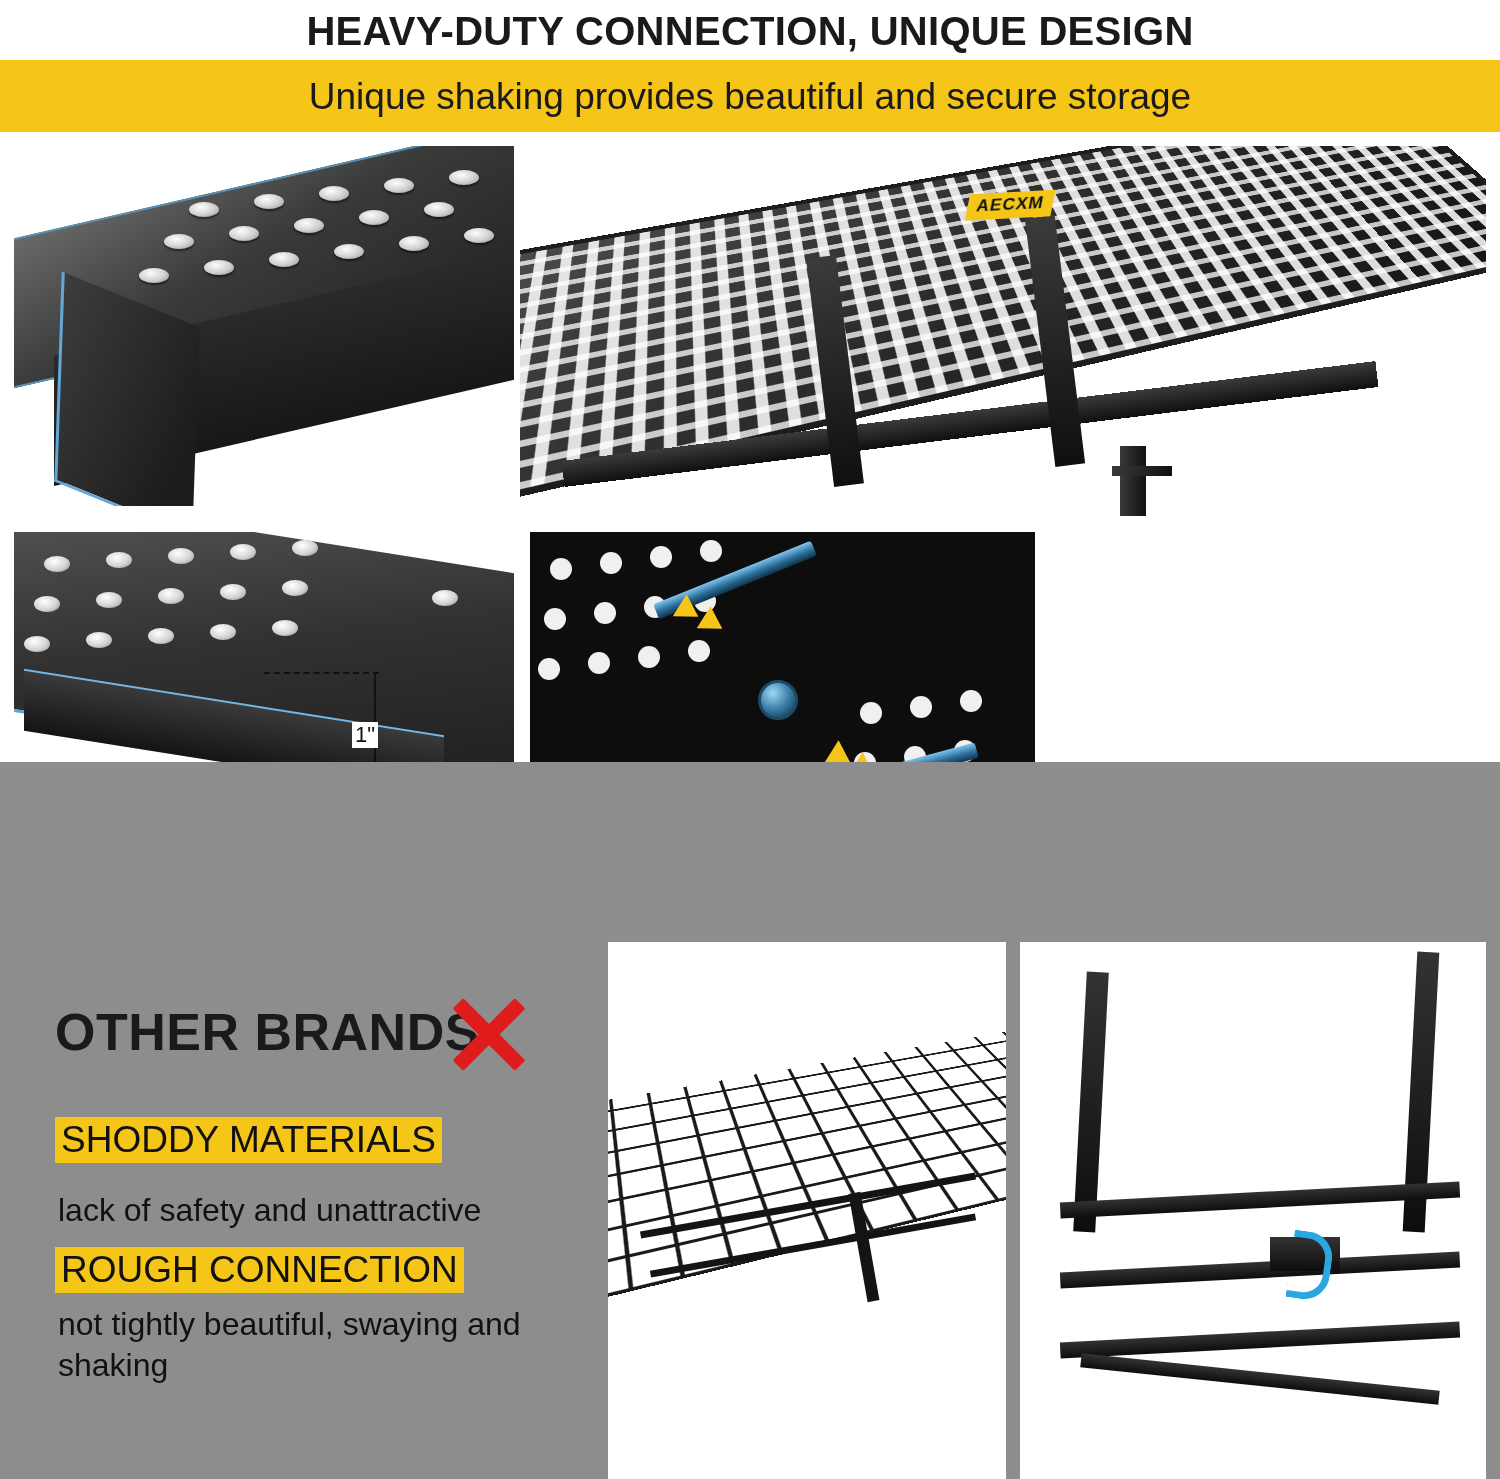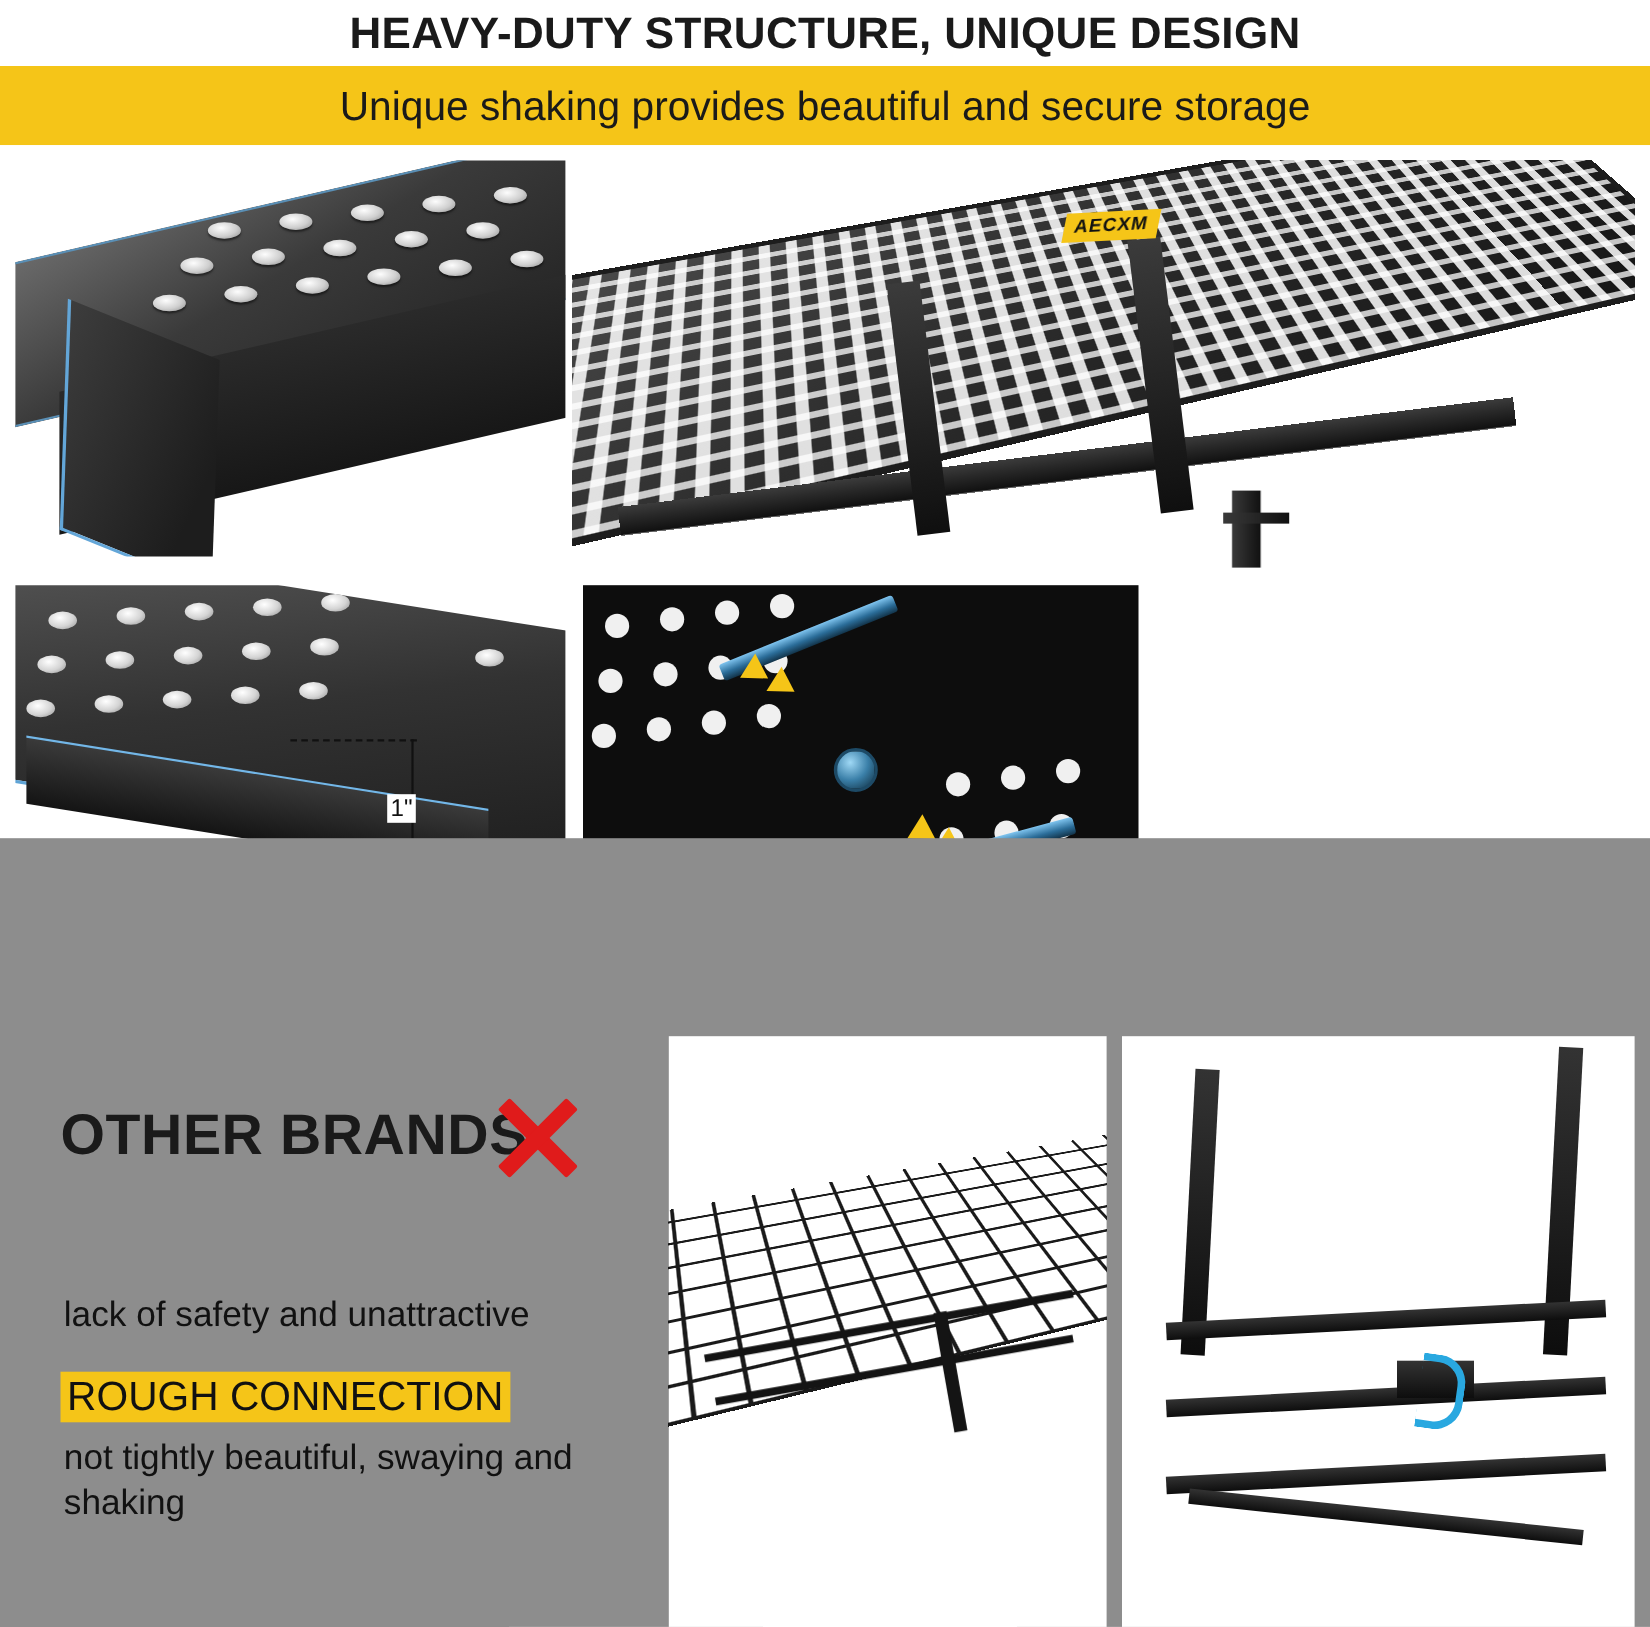--- a/index.html
+++ b/index.html
@@ -373,21 +373,21 @@
     border: 7px solid #29a8e0;
     border-left: none;
     border-radius: 0 26px 26px 0;
     transform: rotate(8deg);
   }
 </style>
 </head>
 <body>
 
 <div class="header">
-  <div class="header-title">HEAVY-DUTY STRUCTURE, UNIQUE DESIGN</div>
+  <div class="header-title">HEAVY-DUTY CONNECTION, UNIQUE DESIGN</div>
   <div class="header-sub-band">
     <div class="header-sub">Unique shaking provides beautiful and secure storage</div>
   </div>
 </div>
 
 <div class="top-section">
 
   <div class="panel-a">
     <div class="sheet-top"></div>
     <div class="sheet-front"></div>
@@ -493,21 +493,22 @@
 </div>
 
 <div class="bottom-section">
 
   <div class="other-title">OTHER BRANDS</div>
   <div class="x-mark">
     <span></span>
       <span></span>
   </div>
 
-  <div class="sub" style="left:58px;top:412px;">lack of safety and unattractive</div>
+  <div class="hl" style="left:55px;top:355px;">SHODDY MATERIALS</div>
+  <div class="sub" style="left:58px;top:428px;">lack of safety and unattractive</div>
 
   <div class="hl" style="left:55px;top:485px;">ROUGH CONNECTION</div>
   <div class="sub" style="left:58px;top:542px;">not tightly beautiful, swaying and shaking</div>
 
   <div class="photo photo-1">
     <div class="mesh"></div>
     <div class="mesh-frame" style="left:30px;top:260px;width:340px;height:7px;transform:rotate(-10deg);"></div>
     <div class="mesh-frame" style="left:40px;top:300px;width:330px;height:7px;transform:rotate(-10deg);"></div>
     <div class="mesh-frame" style="left:250px;top:250px;width:12px;height:110px;transform:rotate(-10deg);"></div>
   </div>

